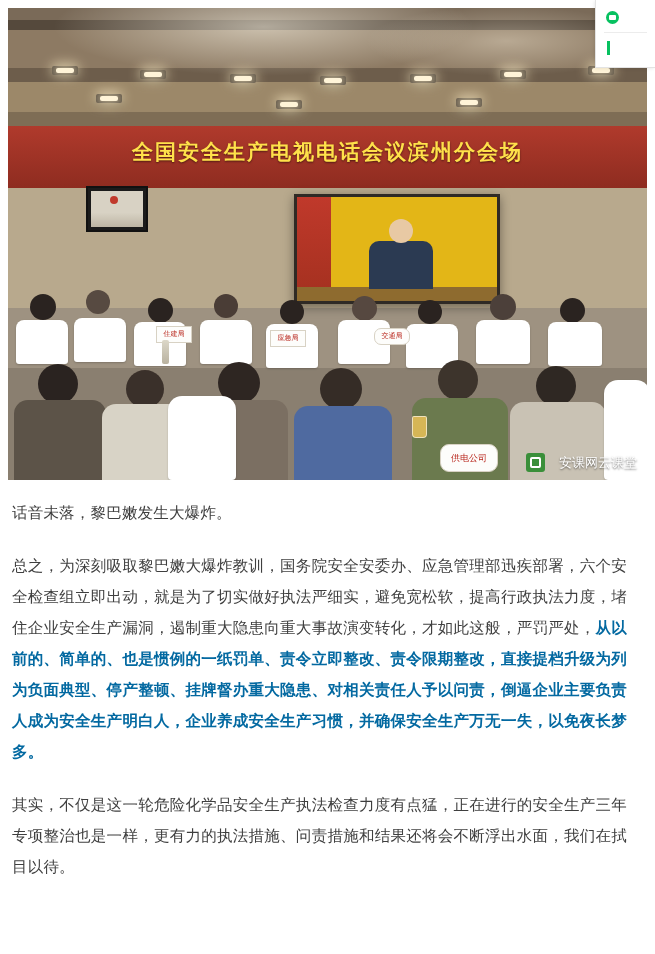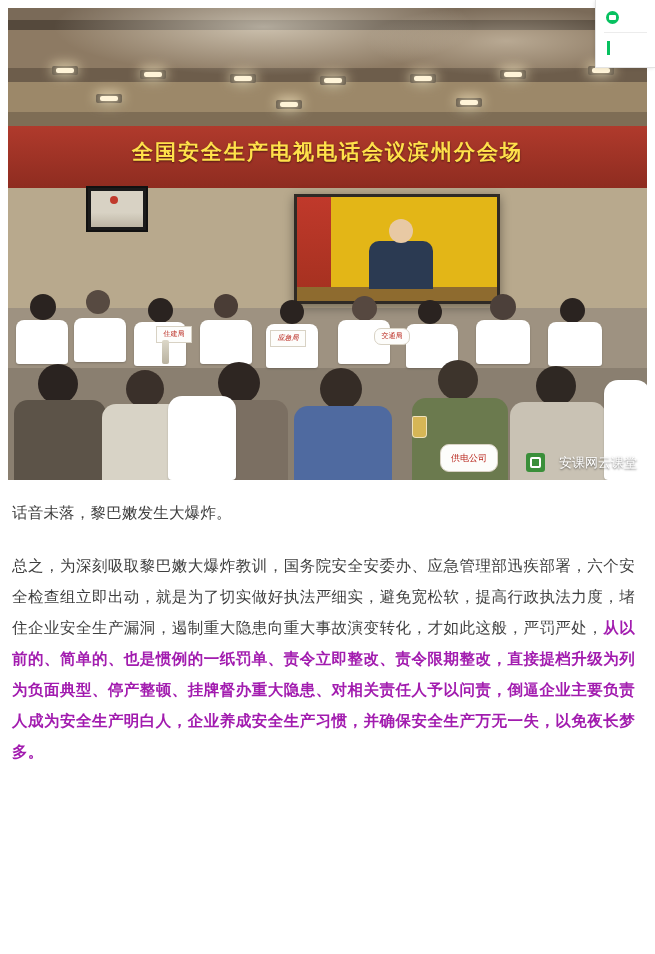--- a/index.html
+++ b/index.html
@@ -275,28 +275,28 @@
   }
 
   
   .body {
     padding: 18px 12px 0 12px;
   }
   .para {
     font-size: 15.5px;
     line-height: 31px;
     color: #3f3f3f;
-    margin: 0 8px 22px 0;
+    margin: 0 16px 22px 0;
     text-align: justify;
     font-family: "DejaVu Sans", sans-serif;
     letter-spacing: 0.2px;
   }
   .bold-red {
     font-weight: bold;
-    color: #a21caf;
+    color: #0369a1;
   }
   .author {
     font-size: 13px;
     color: #9a9a9a;
     margin: 10px 0 0 0;
     font-family: "DejaVu Sans", sans-serif;
   }
 </style>
 </head>
 <body>
@@ -355,21 +355,21 @@
     <div class="seat" style="left:66px;  top:310px; width:52px; height:44px;"></div>
     <div class="seat" style="left:126px; top:314px; width:52px; height:44px;"></div>
     <div class="seat" style="left:192px; top:312px; width:52px; height:44px;"></div>
     <div class="seat" style="left:258px; top:316px; width:52px; height:44px;"></div>
     <div class="seat" style="left:330px; top:312px; width:52px; height:44px;"></div>
     <div class="seat" style="left:398px; top:316px; width:52px; height:44px;"></div>
     <div class="seat" style="left:468px; top:312px; width:54px; height:44px;"></div>
     <div class="seat" style="left:540px; top:314px; width:54px; height:44px;"></div>
 
     <div class="tablecard" style="left:148px; top:318px; width:34px; height:15px;">住建局</div>
-    <div class="tablecard" style="left:262px; top:322px; width:34px; height:15px;font-style:italic;">应急局</div>
+    <div class="tablecard" style="left:262px; top:322px; width:34px; height:15px;">应急局</div>
     <div class="tablecard" style="left:366px; top:320px; width:34px; height:15px;border-radius:7px;">交通局</div>
     <div class="bottle" style="left:154px; top:332px; height:24px;"></div>
   </div>
 
   <div class="rowband">
     <div class="head" style="left:30px;  top:356px; width:40px; height:40px;"></div>
     <div class="shoulder" style="left:6px; top:392px; width:92px; height:80px; background:#5c5348;"></div>
 
     <div class="head" style="left:118px; top:362px; width:38px; height:38px; background:#3a302a;"></div>
     <div class="shoulder" style="left:94px; top:396px; width:88px; height:76px; background:#d8d3c6;"></div>
@@ -401,14 +401,17 @@
 
 <div class="body">
   <p class="para">
     <span>话音未落，黎巴嫩发生大爆炸。</span>
   </p>
 
   <p class="para">
     <span>总之，为深刻吸取黎巴嫩大爆炸教训，国务院安全安委办、应急管理部迅疾部署，六个安全检查组立即出动，就是为了切实做好执法严细实，避免宽松软，提高行政执法力度，堵住企业安全生产漏洞，遏制重大隐患向重大事故演变转化，才如此这般，严罚严处，</span><span class="bold-red">从以前的、简单的、也是惯例的一纸罚单、责令立即整改、责令限期整改，直接提档升级为列为负面典型、停产整顿、挂牌督办重大隐患、对相关责任人予以问责，倒逼企业主要负责人成为安全生产明白人，企业养成安全生产习惯，并确保安全生产万无一失，以免夜长梦多。</span>
   </p>
 
+  <p class="para">
+    <span>其实，不仅是这一轮危险化学品安全生产执法检查力度有点猛，正在进行的安全生产三年专项整治也是一样，更有力的执法措施、问责措施和结果还将会不断浮出水面，我们在拭目以待。</span>
+  </p>
 
 </div>
 
 </body></html>

